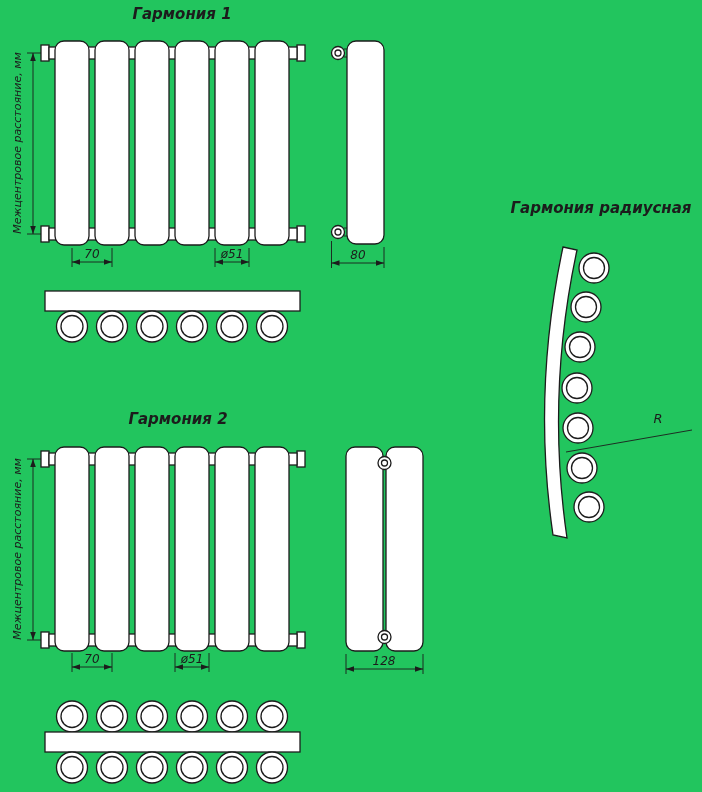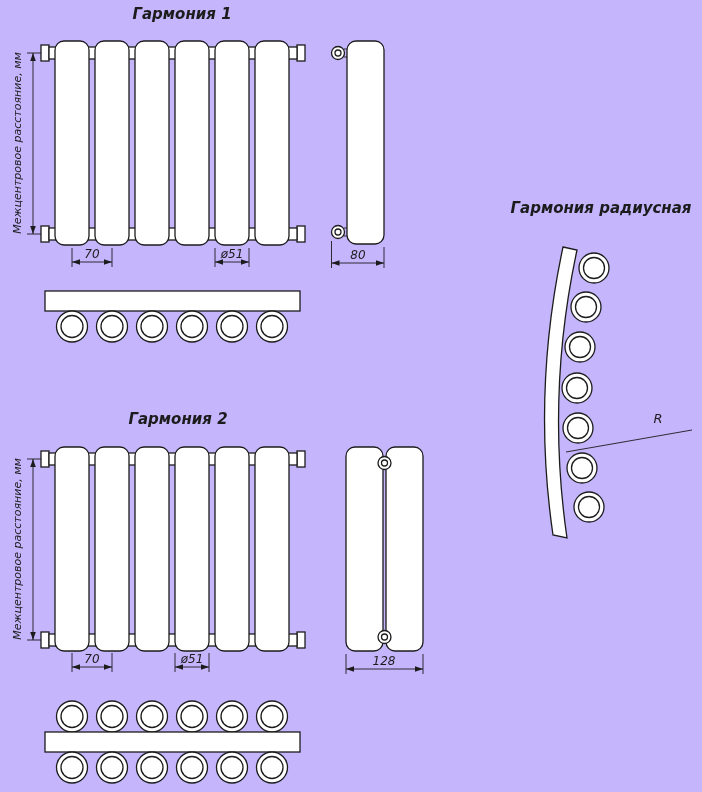--- a/index.html
+++ b/index.html
@@ -1,16 +1,16 @@
 <!DOCTYPE html>
 <html><head>
 <meta charset="utf-8">
 <style>
   html,body{margin:0;padding:0;background:#ffffff;}
-  .page{width:702px;height:792px;background:#c4b5fd;position:relative;overflow:hidden;}
+  .page{width:702px;height:792px;background:#22c55e;position:relative;overflow:hidden;}
   svg{display:block;}
   .shape{fill:#ffffff;stroke:#1c1c1c;stroke-width:1.3;}
   .thin{stroke:#1c1c1c;stroke-width:0.9;fill:none;}
   .arrow{fill:#1c1c1c;stroke:none;}
   text{fill:#1c1c1c;}
   .title{font:italic bold 15px "DejaVu Sans", sans-serif;text-anchor:middle;}
   .dim{font:italic 12px "DejaVu Sans", sans-serif;text-anchor:middle;}
   .axis{font:italic 11px "DejaVu Sans", sans-serif;text-anchor:middle;}
   .rlabel{font:italic 13px "DejaVu Sans", sans-serif;text-anchor:middle;}
 </style>

